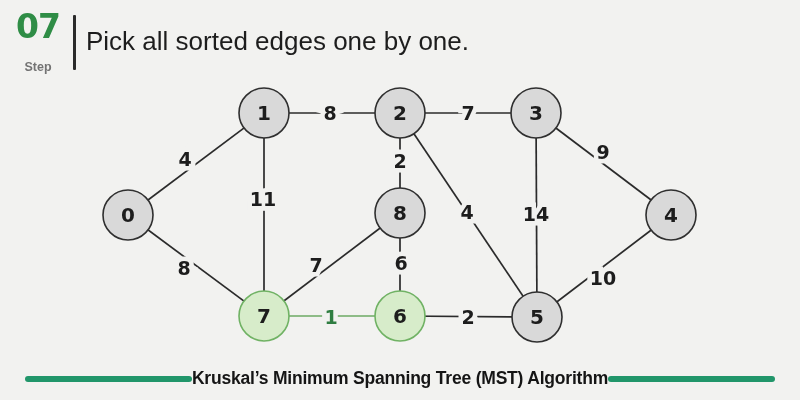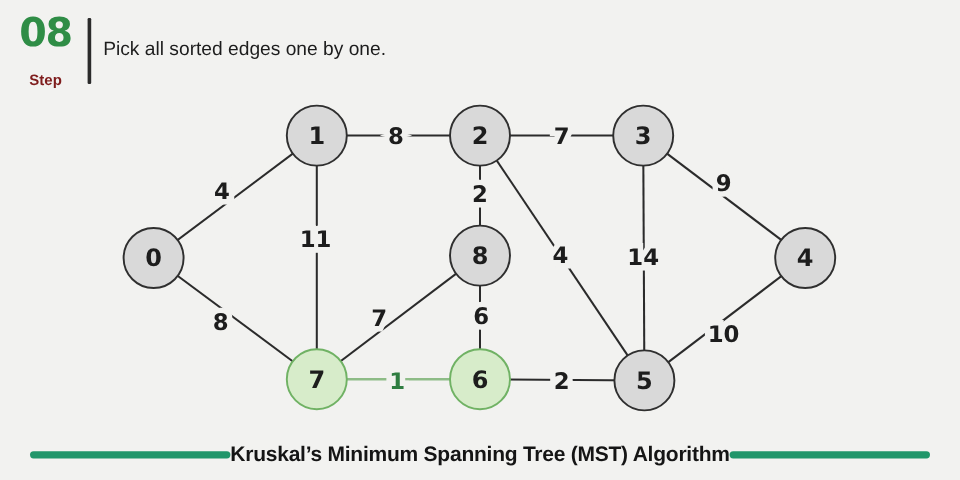--- a/index.html
+++ b/index.html
@@ -32,30 +32,30 @@
     width:52px;
     display:flex;flex-direction:column;align-items:center;justify-content:center;
   }
   .step-number{
     font-size:33px;font-weight:bold;line-height:1.0;
     letter-spacing:-1px;
     color:var(--accent-green);
     font-family:"DejaVu Sans",sans-serif;
   }
   .step-label{
-    font-size:12.5px;font-weight:bold;color:#7f1d1d;
+    font-size:12.5px;font-weight:bold;color:#737373;
     margin-top:17px;
   }
   .step-divider{
     width:3px;height:55px;background:#2b2b2b;
     margin:0 10px 0 9px;border-radius:1px;
   }
   .desc{
     display:flex;flex-direction:column;justify-content:center;
-    font-size:16px;color:var(--text-dark);line-height:1.15;
+    font-size:26px;color:var(--text-dark);line-height:1.15;
   }
   
   .graph-svg{position:absolute;left:0;top:0;}
   .edge{stroke:var(--edge-stroke);stroke-width:1.7;}
   .edge.hl{stroke:var(--edge-highlight-stroke);stroke-width:2;}
   .edge-weight{
     font-family:"DejaVu Sans",sans-serif;
     font-size:19px;font-weight:bold;
     fill:var(--text-dark);
     stroke:var(--background);stroke-width:9px;paint-order:stroke;
@@ -84,21 +84,21 @@
     white-space:nowrap;letter-spacing:-0.2px;
   }
 </style>
 </head>
 <body>
 
 <div class="canvas">
 
   <div class="header">
     <div class="step-block">
-      <div class="step-number">08</div>
+      <div class="step-number">07</div>
       <div class="step-label">Step</div>
     </div>
     <div class="step-divider"></div>
     <div class="desc">
       <div>Pick all sorted edges one by one.</div>
     </div>
   </div>
 
   <svg class="graph-svg" width="800" height="400" viewBox="0 0 800 400">
       <line x1="128" y1="215" x2="264" y2="113" class="edge"></line>

